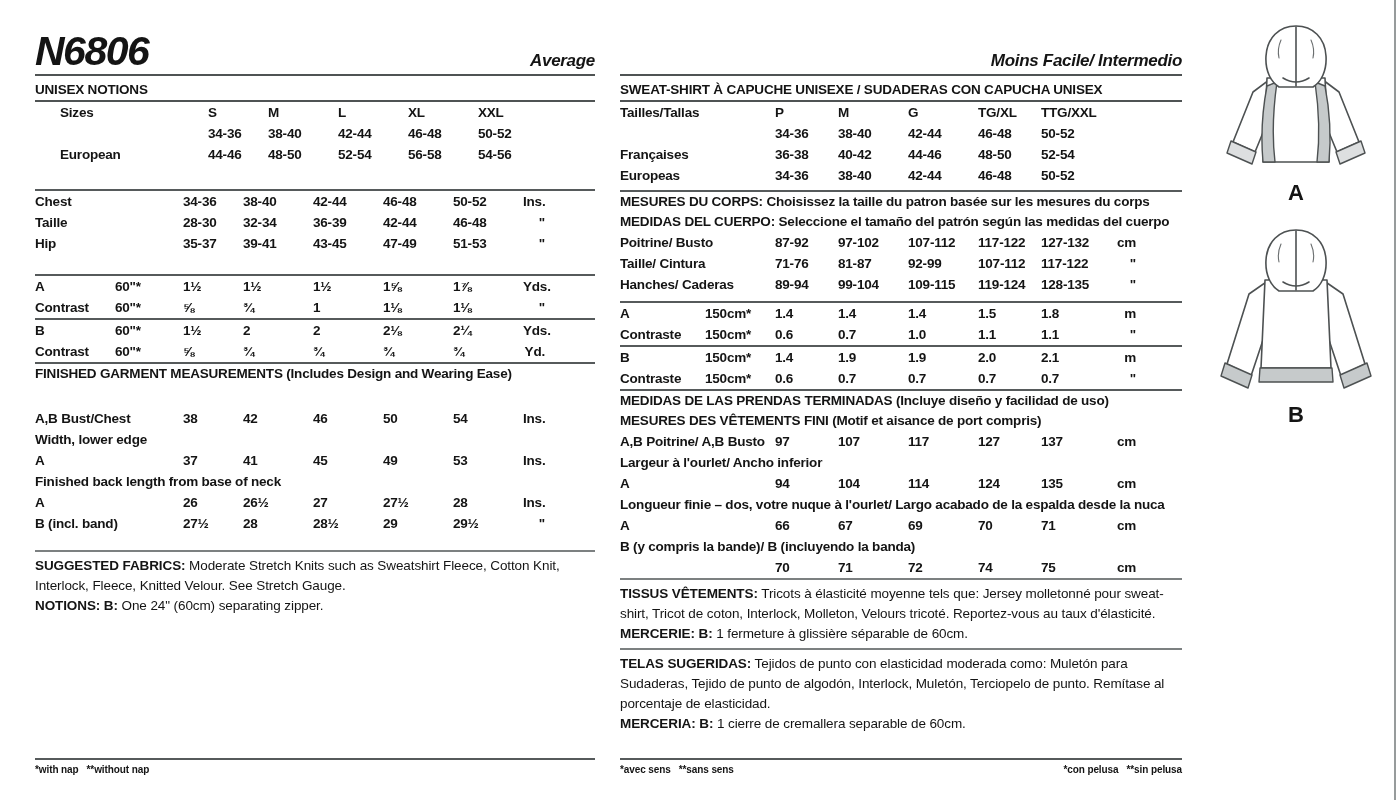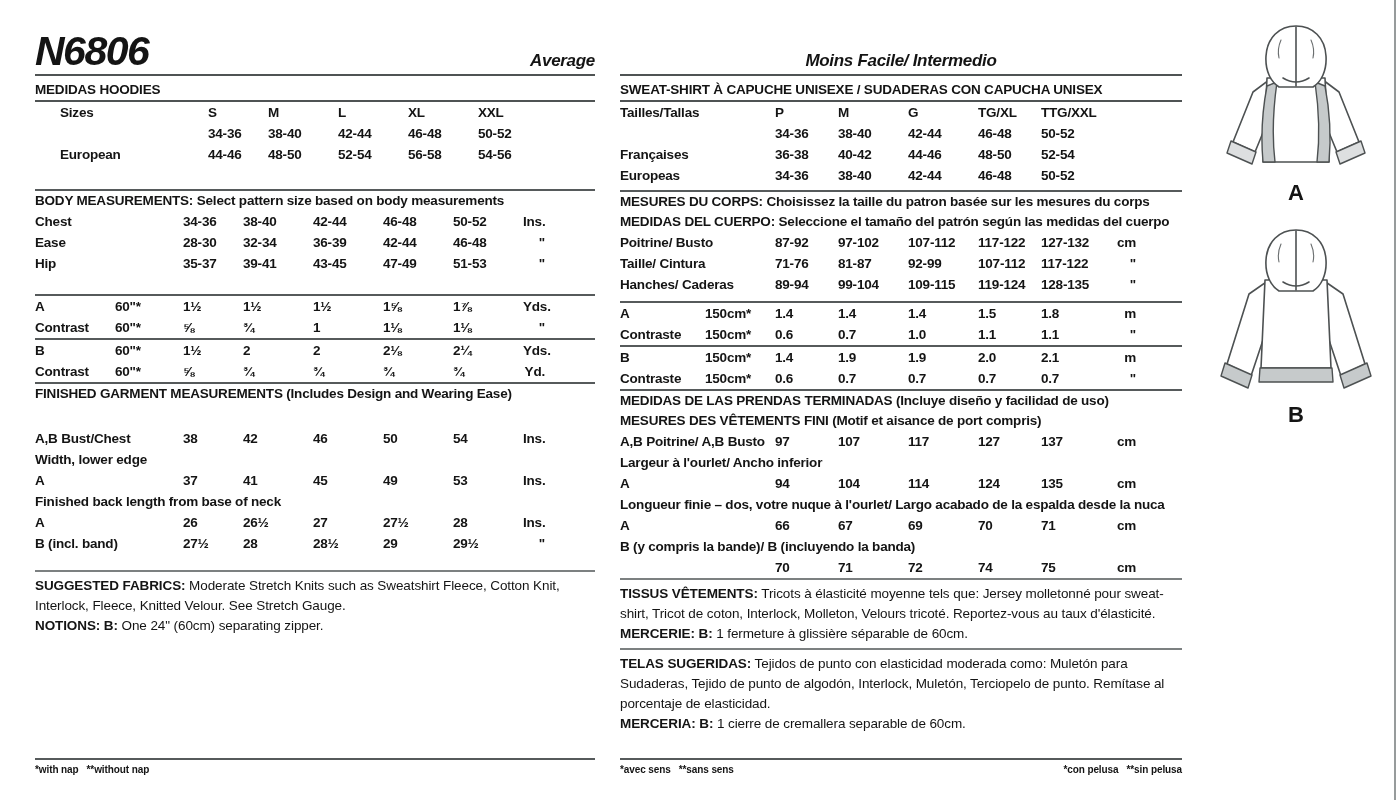--- a/index.html
+++ b/index.html
@@ -60,21 +60,21 @@
 <body>
 
 <div id="page">
 
   <div class="col" id="col-left">
     <div class="hdr">
       <div class="pattern-no">N6806</div>
       <div class="difficulty">Average</div>
     </div>
 
-    <div class="sec-title">MEDIDAS HOODIES</div>
+    <div class="sec-title">UNISEX NOTIONS</div>
 
     <div class="tbl mb24">
         <div class="trow">
           <div class="lblcell">Sizes</div>
           <div>S</div>
           <div>M</div>
           <div>L</div>
           <div>XL</div>
           <div>XXL</div>
           <div class="unit"></div>
@@ -93,33 +93,32 @@
           <div>44-46</div>
           <div>48-50</div>
           <div>52-54</div>
           <div>56-58</div>
           <div>54-56</div>
           <div class="unit"></div>
         </div>
       </div>
 
     <hr class="rule">
-    <div class="heading">BODY MEASUREMENTS: Select pattern size based on body measurements</div>
     <div class="tbl mt20-none">
         <div class="trow">
           <div class="lblcell">Chest</div>
           <div>34-36</div>
           <div>38-40</div>
           <div>42-44</div>
           <div>46-48</div>
           <div>50-52</div>
           <div class="unit">Ins.</div>
         </div>
         <div class="trow">
-          <div class="lblcell">Ease</div>
+          <div class="lblcell">Taille</div>
           <div>28-30</div>
           <div>32-34</div>
           <div>36-39</div>
           <div>42-44</div>
           <div>46-48</div>
           <div class="unit">"</div>
         </div>
         <div class="trow">
           <div class="lblcell">Hip</div>
           <div>35-37</div>
@@ -232,21 +231,21 @@
     <hr class="rule lt mt16">
     <div class="para mt4"><span class="b">SUGGESTED FABRICS:</span><span> Moderate Stretch Knits such as Sweatshirt Fleece, Cotton Knit, Interlock, Fleece, Knitted Velour. See Stretch Gauge.</span></div>
     <div class="para"><span class="b">NOTIONS: B:</span><span> One 24" (60cm) separating zipper.</span></div>
 
     <div class="footnote-band">
       <span>*with nap   **without nap</span>
     </div>
   </div>
 
   <div class="col" id="col-right">
-    <div class="hdr" style="justify-content:center">
+    <div class="hdr" style="justify-content:flex-end">
       <div class="difficulty">Moins Facile/ Intermedio</div>
     </div>
 
     <div class="sec-title">SWEAT-SHIRT À CAPUCHE UNISEXE / SUDADERAS CON CAPUCHA UNISEX</div>
 
     <div class="tbl mb4">
         <div class="trow">
           <div class="lblcell">Tailles/Tallas</div>
           <div>P</div>
           <div>M</div>

